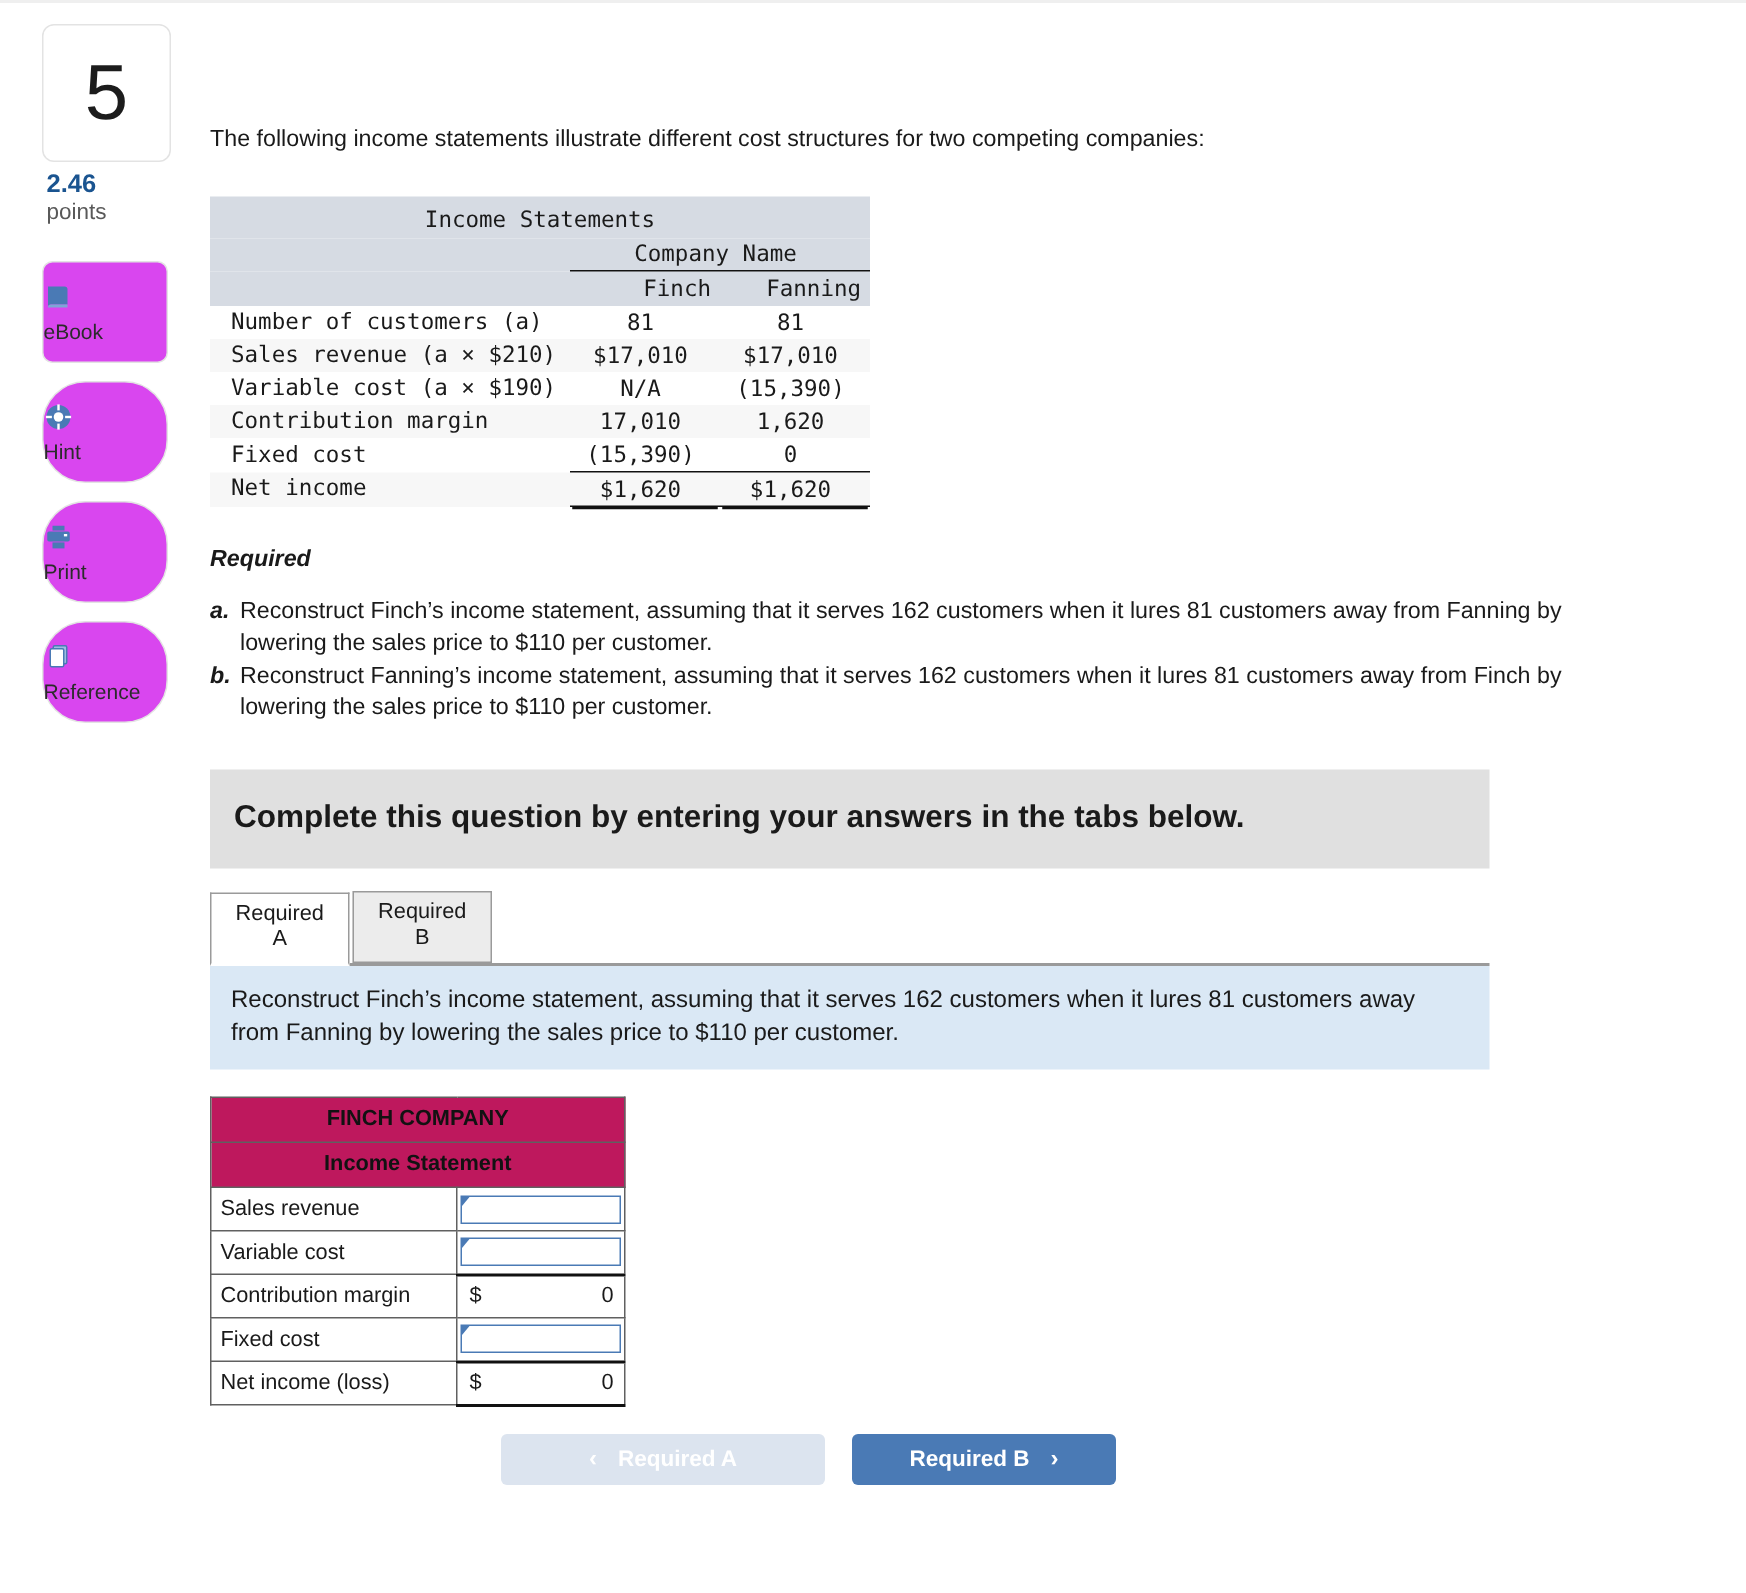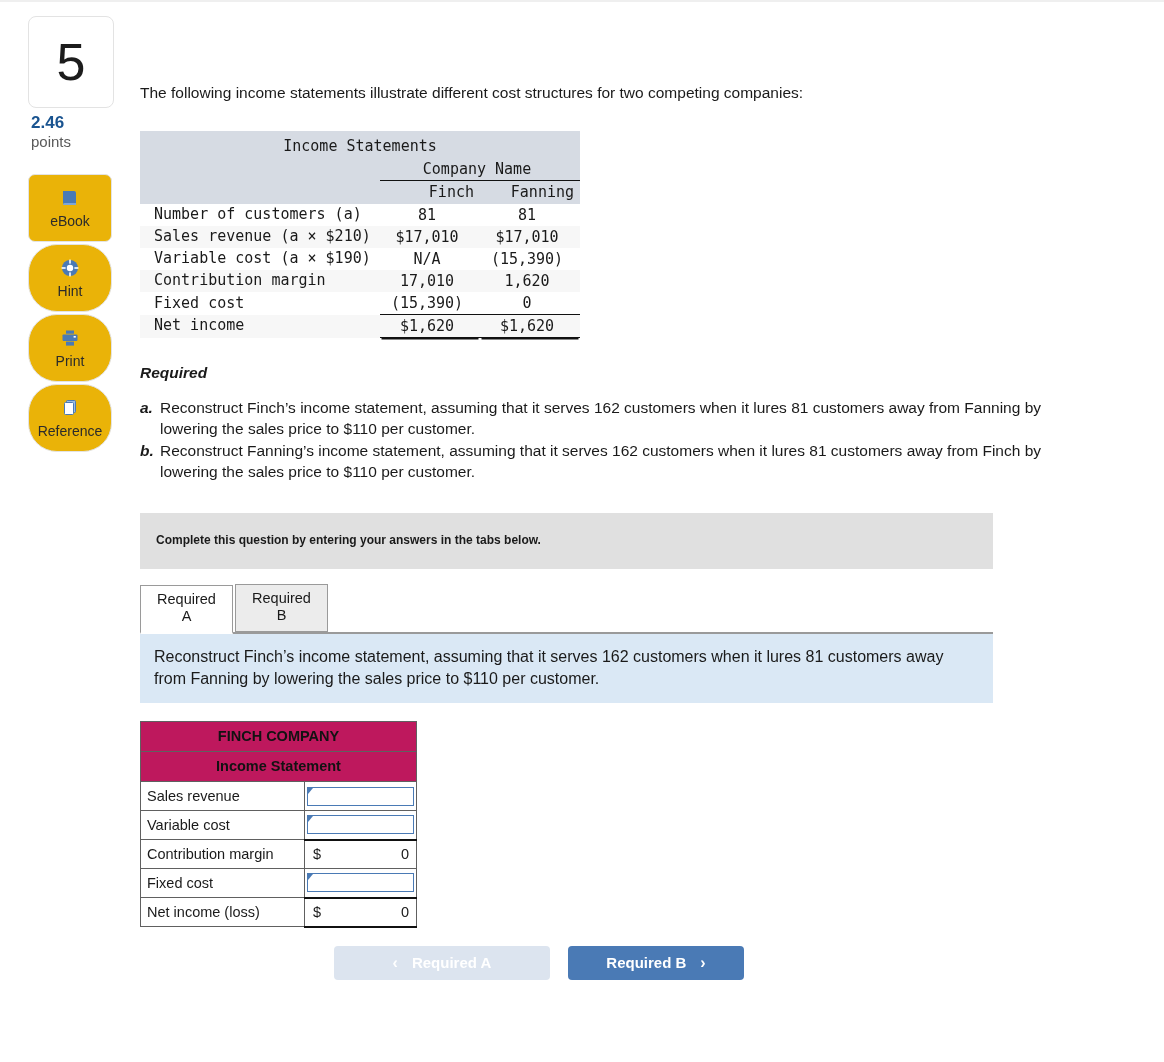--- a/index.html
+++ b/index.html
@@ -58,30 +58,30 @@
   }
   .tool-stack {
     margin-top: 22px;
     width: 84px;
   }
   .tool-btn {
     width: 84px;
     height: 68px;
     border: 1px solid #e3e3e3;
     border-radius: 7px;
-    background: #eab308;
+    background: #d946ef;
     display: flex;
     flex-direction: column;
-    align-items: center;
+    align-items: flex-start;
     justify-content: center;
     gap: 5px;
     margin-bottom: 0px;
     box-sizing: border-box;
   }
-  .tool-btn + .tool-btn { margin-top: 2px; border-radius: 29px; }
+  .tool-btn + .tool-btn { margin-top: 12px; border-radius: 29px; }
   .tool-lbl {
     font-size: 14px;
     color: #2b2b2b;
     white-space: nowrap;
   }
   .tool-ic { line-height: 0; }
 
   
   .main {
     position: absolute;
@@ -166,21 +166,21 @@
   }
   .req-txt { flex: 1 1 auto; }
 
   
   .banner {
     margin-top: 30px;
     width: 853px;
     background: #e0e0e0;
     padding: 20px 16px 22px 16px;
     box-sizing: border-box;
-    font-size: 12px;
+    font-size: 21px;
     font-weight: bold;
   }
 
   
   .tabs {
     margin-top: 15px;
     width: 853px;
     display: flex;
     align-items: flex-end;
     border-bottom: 2px solid #9a9a9a;

